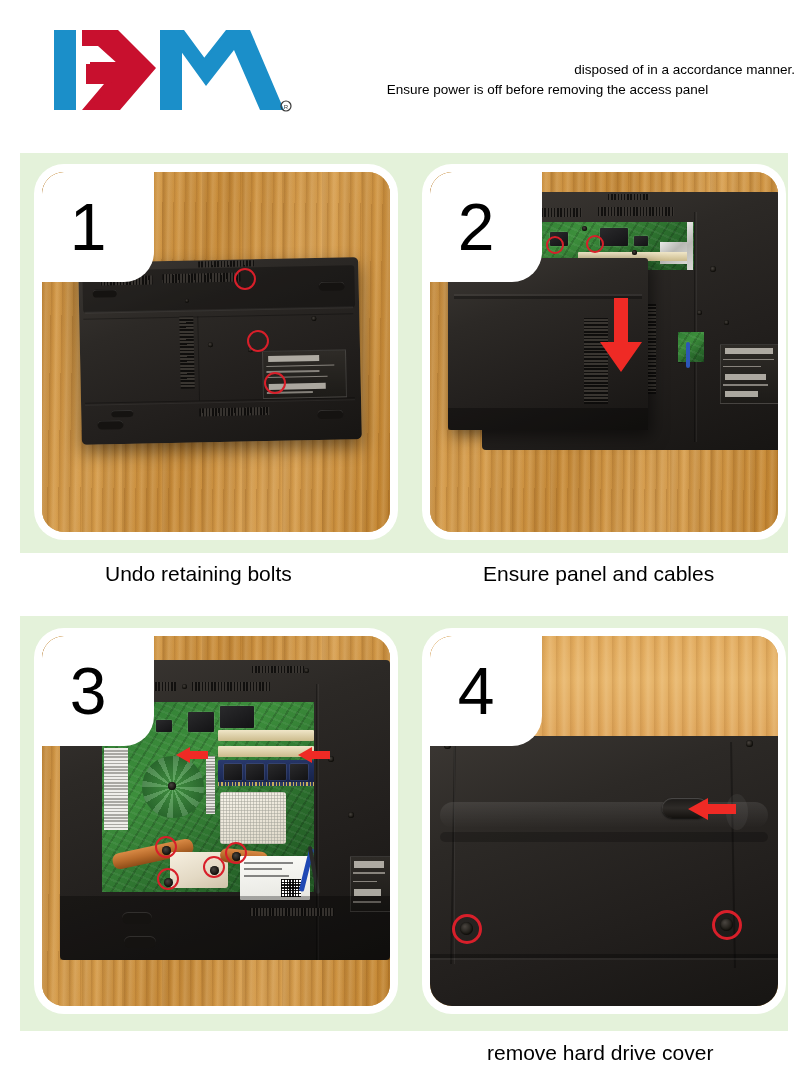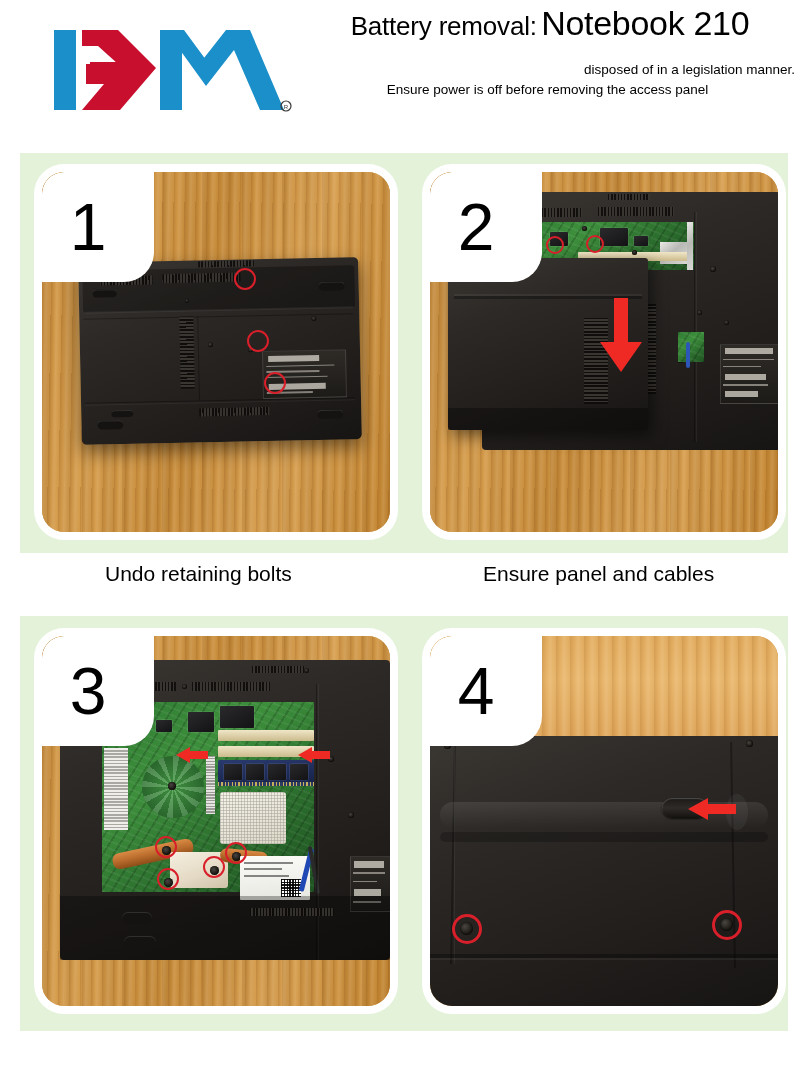--- a/index.html
+++ b/index.html
@@ -258,29 +258,23 @@
       <polygon points="30,8 62,8 100,46 62,88 30,88 52,62 34,62 34,42 66,42 46,24 30,24" fill="#c8102e"></polygon>
       <polygon points="34,8 66,8 104,46 68,88 36,88 60,60 38,60 38,40 70,40 50,22 34,22" fill="#c8102e"></polygon>
 
       <polygon points="108,8 130,8 152,36 174,8 196,8 196,44 174,16 152,48 130,16 130,88 108,88" fill="#1b8fc9"></polygon>
       <polygon points="108,8 132,8 154,38 176,8 198,8 232,88 208,88 182,28 154,64 128,28 128,88 108,88" fill="#1b8fc9"></polygon>
       <circle cx="234" cy="84" r="5" fill="none" stroke="#3a3a3a" stroke-width="1.2"></circle>
       <text x="234" y="87" font-size="6" fill="#3a3a3a" text-anchor="middle" font-family="Liberation Sans, sans-serif">R</text>
     </svg>
   </div>
 
-  <div class="title-block">
-    <div class="title-line">
-      <span class="title-small">Battery removal:</span>
-      <span class="title-big">Notebook 210</span>
-    </div>
-  </div>
 
   <div class="subtitle">
-    <div>disposed of in a legislation manner.</div>
+    <div>disposed of in a accordance manner.</div>
     <div class="sub-c">Ensure power is off  before removing the access panel</div>
   </div>
 </div>
 
 <div class="band band-top"></div>
 <div class="band band-bottom"></div>
 
 <div class="card card-1">
   <div class="photo">
     <div class="wood"></div>
@@ -553,13 +547,14 @@
     <span>4</span>
   </div>
 </div>
 
 <div class="caption-strip cap-row1">
   <div class="caption cap-left">Undo retaining bolts</div>
   <div class="caption cap-right">Ensure panel and cables</div>
 </div>
 
 <div class="caption-strip cap-row2">
+  <div class="caption cap-right2">remove hard drive cover</div>
 </div>
 
 </body></html>

